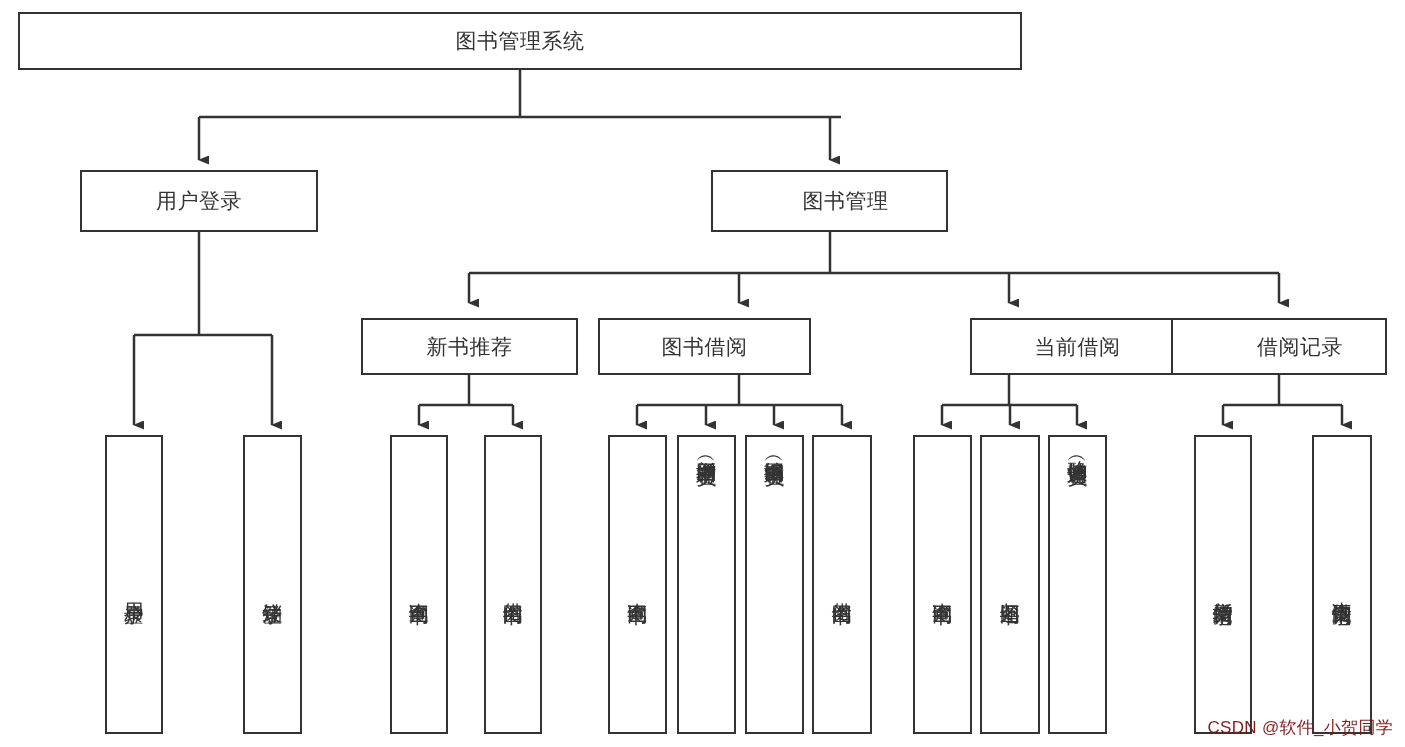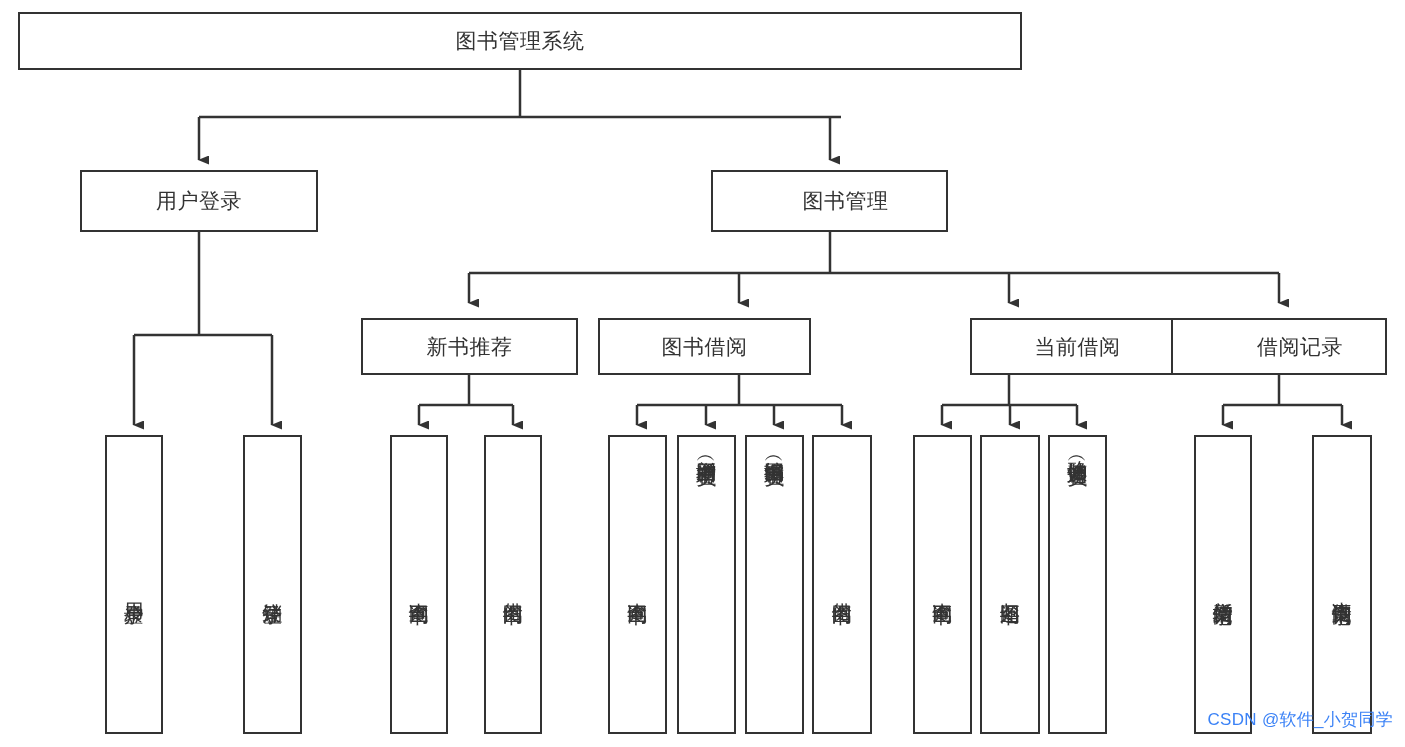--- a/index.html
+++ b/index.html
@@ -61,23 +61,23 @@
     letter-spacing: 1px;
     white-space: nowrap;
     color: #333333;
   }
   .node.vertical.mid .vtext {
     align-self: center;
   }
   #watermark {
     position: absolute;
     right: 12px;
-    bottom: 16px;
+    bottom: 8px;
     font-size: 17px;
-    color: #3b82f6;
+    color: #7f1d1d;
     white-space: nowrap;
     letter-spacing: 0.3px;
   }
 </style>
 </head>
 <body>
 
 <div id="diagram-root">
 
   <svg id="edge-layer" viewBox="0 0 1405 747" width="1405" height="747" xmlns="http://www.w3.org/2000/svg">

